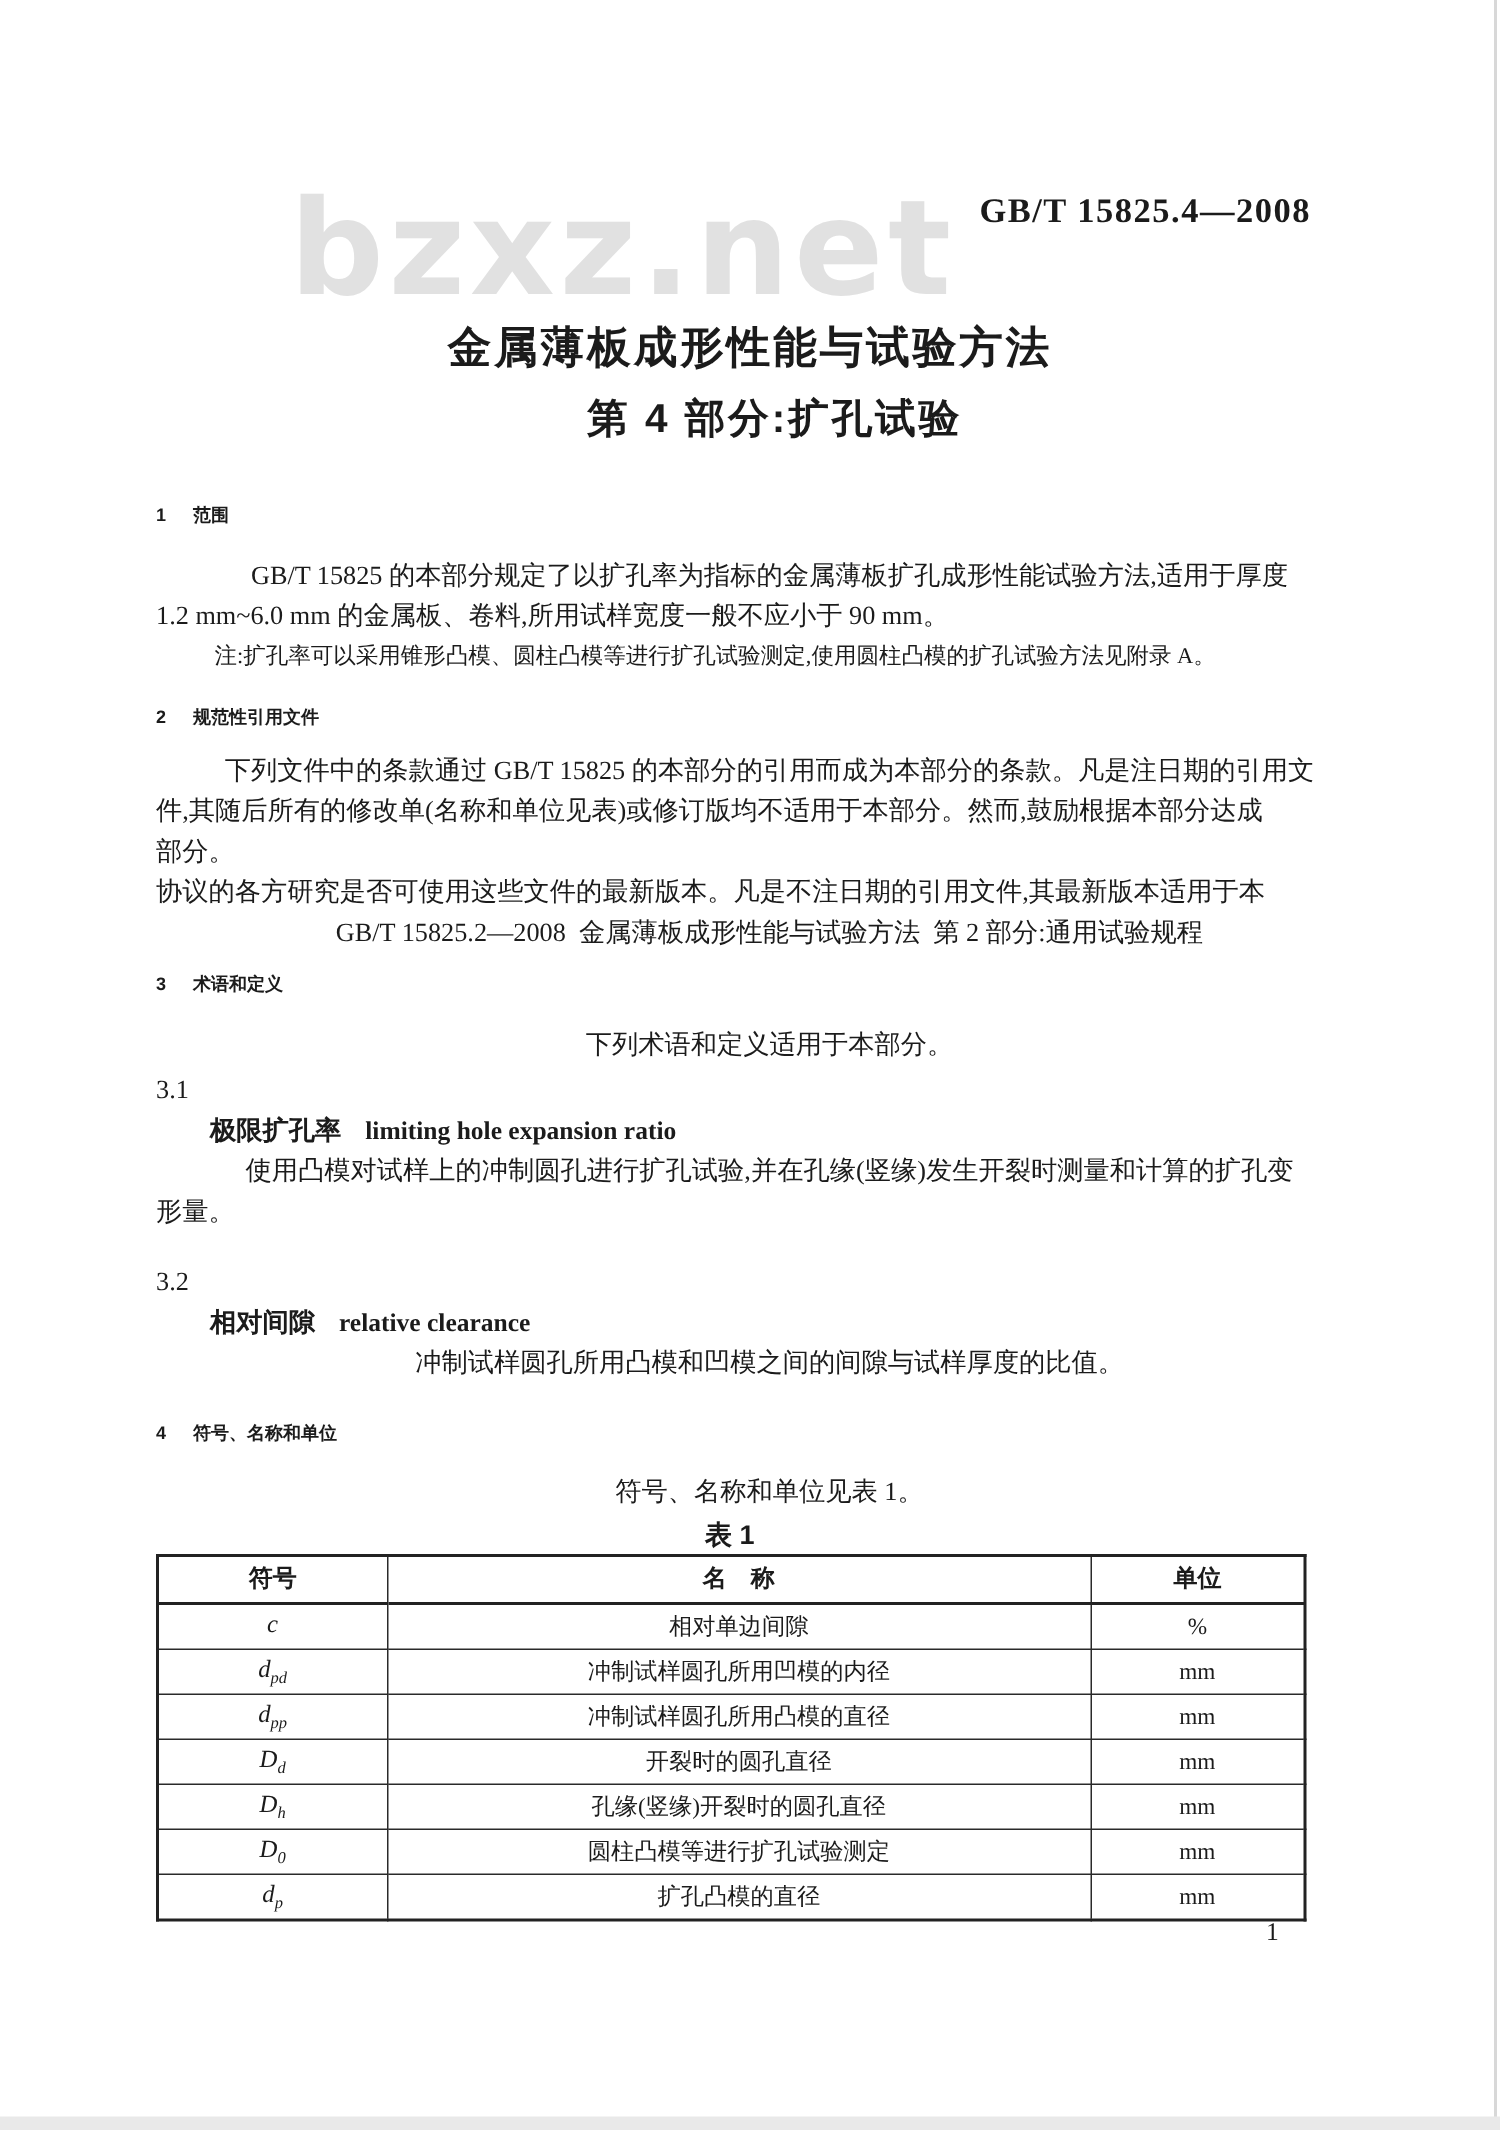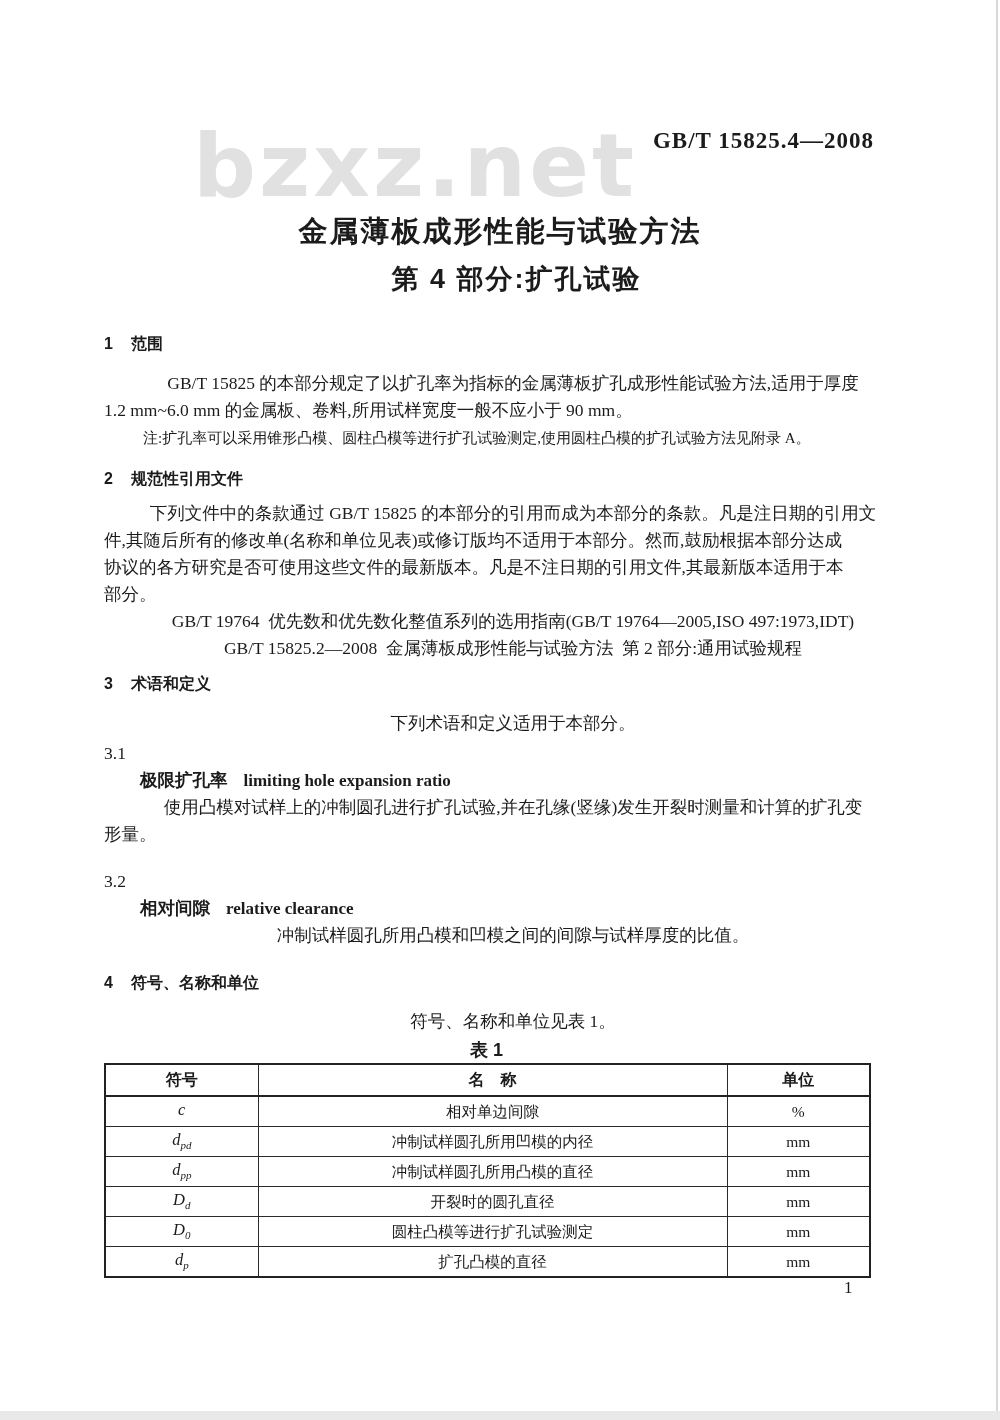--- a/index.html
+++ b/index.html
@@ -44,21 +44,21 @@
   .content {
     position: absolute; left: 104px; top: 330px; width: 782px;
     font-size: 17.5px; line-height: 27px;
   }
   .content p, .content div.line { margin: 0; }
   .line { white-space: pre-wrap; }
   .indent { text-indent: 36px; text-align: center; }
 
   .sec-heading {
     font-family: "Liberation Sans", sans-serif;
-    font-weight: bold; font-size: 16px; line-height: 27px;
+    font-weight: bold; font-size: 12px; line-height: 27px;
   }
   .sec-num { display: inline-block; margin-right: 18px; }
 
   .mt-para { margin-top: 13px !important; }
   .note {
     margin-top: 3px !important;
     font-size: 15px; line-height: 22px;
     padding-left: 39px;
   }
   .h2-gap { margin-top: 16px; }
@@ -134,23 +134,22 @@
     </div>
     <div class="line indent mt-para">GB/T 15825 的本部分规定了以扩孔率为指标的金属薄板扩孔成形性能试验方法,适用于厚度</div>
     <div class="line">1.2 mm~6.0 mm 的金属板、卷料,所用试样宽度一般不应小于 90 mm。</div>
     <div class="line note">注:扩孔率可以采用锥形凸模、圆柱凸模等进行扩孔试验测定,使用圆柱凸模的扩孔试验方法见附录 A。</div>
 
     <div class="sec-heading h2-gap">
       <span class="sec-num">2</span><span>规范性引用文件</span>
     </div>
     <div class="line indent mt-para p2-gap">下列文件中的条款通过 GB/T 15825 的本部分的引用而成为本部分的条款。凡是注日期的引用文</div>
     <div class="line">件,其随后所有的修改单(名称和单位见表)或修订版均不适用于本部分。然而,鼓励根据本部分达成</div>
+    <div class="line">部分。</div>
     <div class="line">协议的各方研究是否可使用这些文件的最新版本。凡是不注日期的引用文件,其最新版本适用于本</div>
-    <div class="line">部分。</div>
-    <div class="line indent">GB/T 19764  优先数和优先数化整值系列的选用指南(GB/T 19764—2005,ISO 497:1973,IDT)</div>
     <div class="line indent">GB/T 15825.2—2008  金属薄板成形性能与试验方法  第 2 部分:通用试验规程</div>
 
     <div class="sec-heading h3-gap">
       <span class="sec-num">3</span><span>术语和定义</span>
     </div>
     <div class="line indent mt-para">下列术语和定义适用于本部分。</div>
     <div class="line sub-num">3.1</div>
     <div class="term-line">
       <span class="term-zh">极限扩孔率</span><span class="term-en">limiting hole expansion ratio</span>
     </div>
@@ -197,20 +196,25 @@
           <td><span class="sym"><span>d</span><sub>pp</sub></span></td>
           <td>冲制试样圆孔所用凸模的直径</td>
           <td class="unit-cell">mm</td>
         </tr>
         <tr>
           <td><span class="sym"><span>D</span><sub>d</sub></span></td>
           <td>开裂时的圆孔直径</td>
           <td class="unit-cell">mm</td>
         </tr>
         <tr>
+          <td><span class="sym"><span>D</span><sub>h</sub></span></td>
+          <td>孔缘(竖缘)开裂时的圆孔直径</td>
+          <td class="unit-cell">mm</td>
+        </tr>
+        <tr>
           <td><span class="sym"><span>D</span><sub>0</sub></span></td>
           <td>圆柱凸模等进行扩孔试验测定</td>
           <td class="unit-cell">mm</td>
         </tr>
         <tr>
           <td><span class="sym"><span>d</span><sub>p</sub></span></td>
           <td>扩孔凸模的直径</td>
           <td class="unit-cell">mm</td>
         </tr>
       </tbody>

